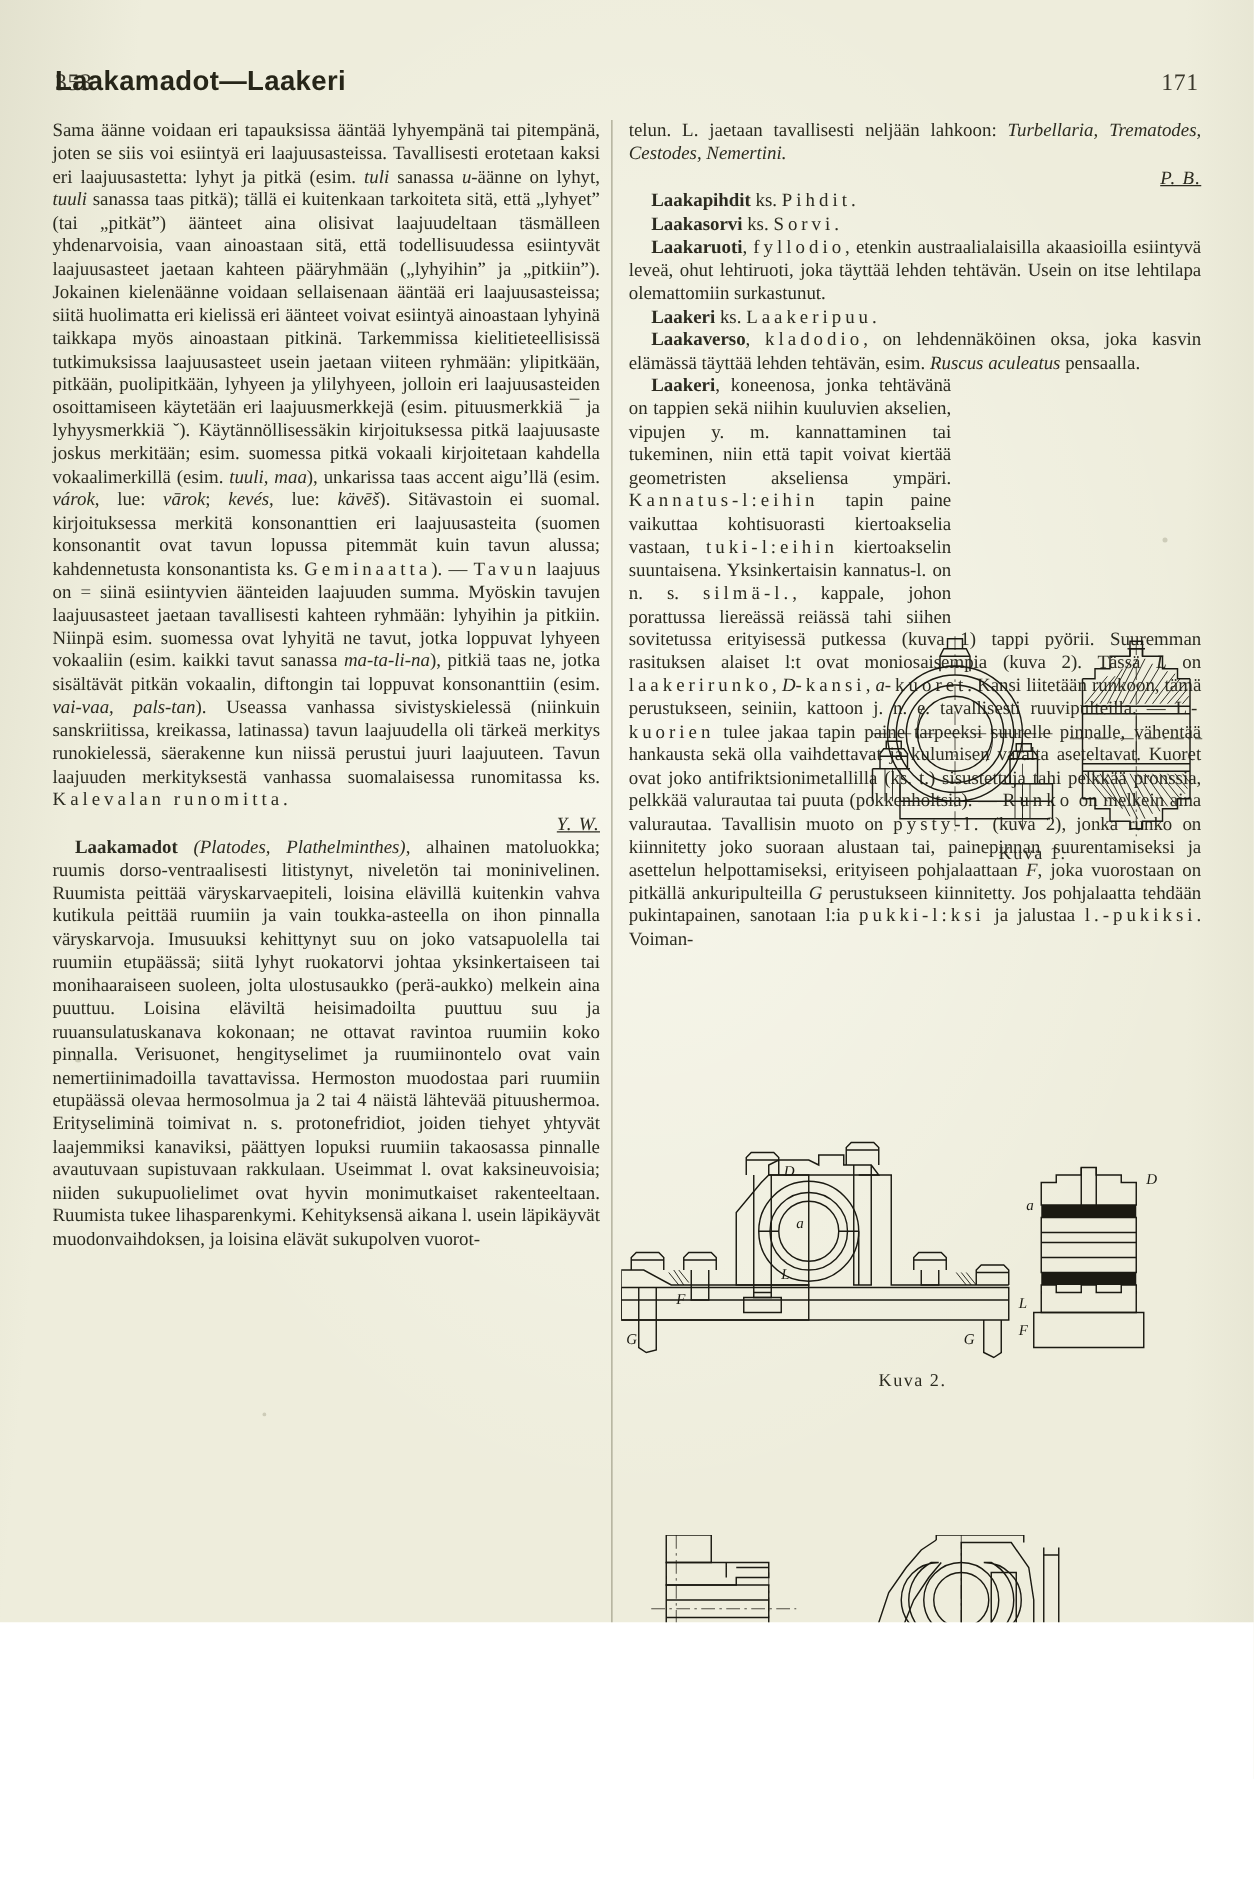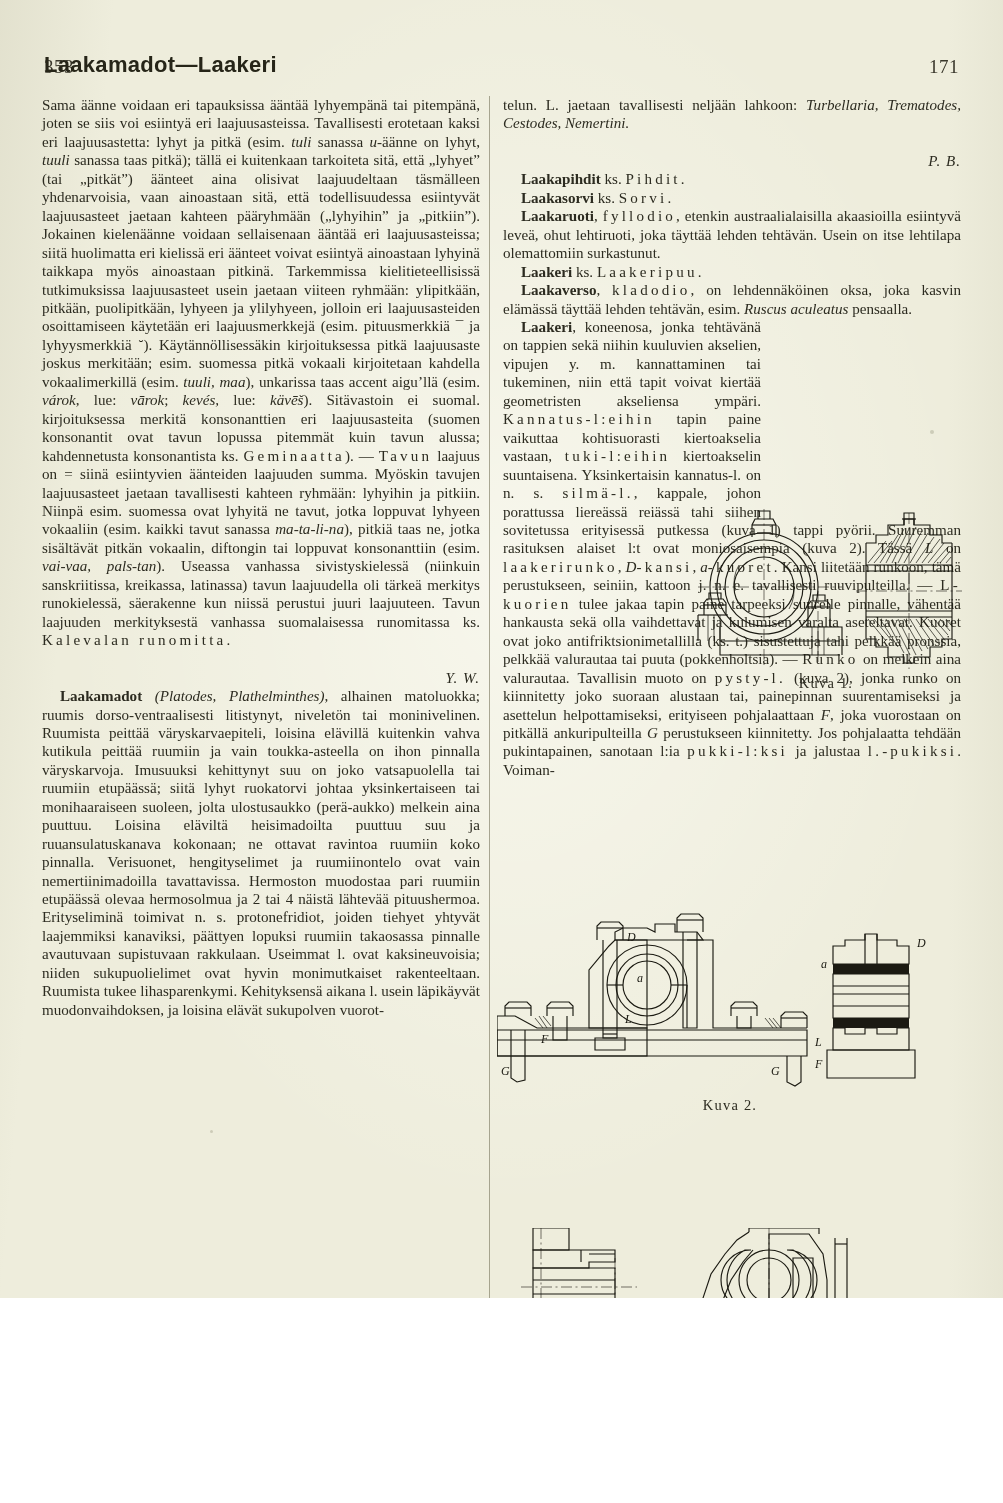--- a/index.html
+++ b/index.html
@@ -87,22 +87,23 @@
     font-weight: bold;
     font-family: "Liberation Serif", "DejaVu Serif", serif;
   }
   .sp {           
     letter-spacing: 3.2px;
   }
   .sig {
     display: block;
     text-align: right;
     font-style: italic;
-    margin-top: 19px;
+    margin-top: 1px;
     letter-spacing: 1px;
+    text-decoration: underline;
   }
 
   
   .fig {
     position: absolute;
   }
   .fig-caption {
     text-align: center;
     font-size: 14.5px;
     letter-spacing: 1.2px;

